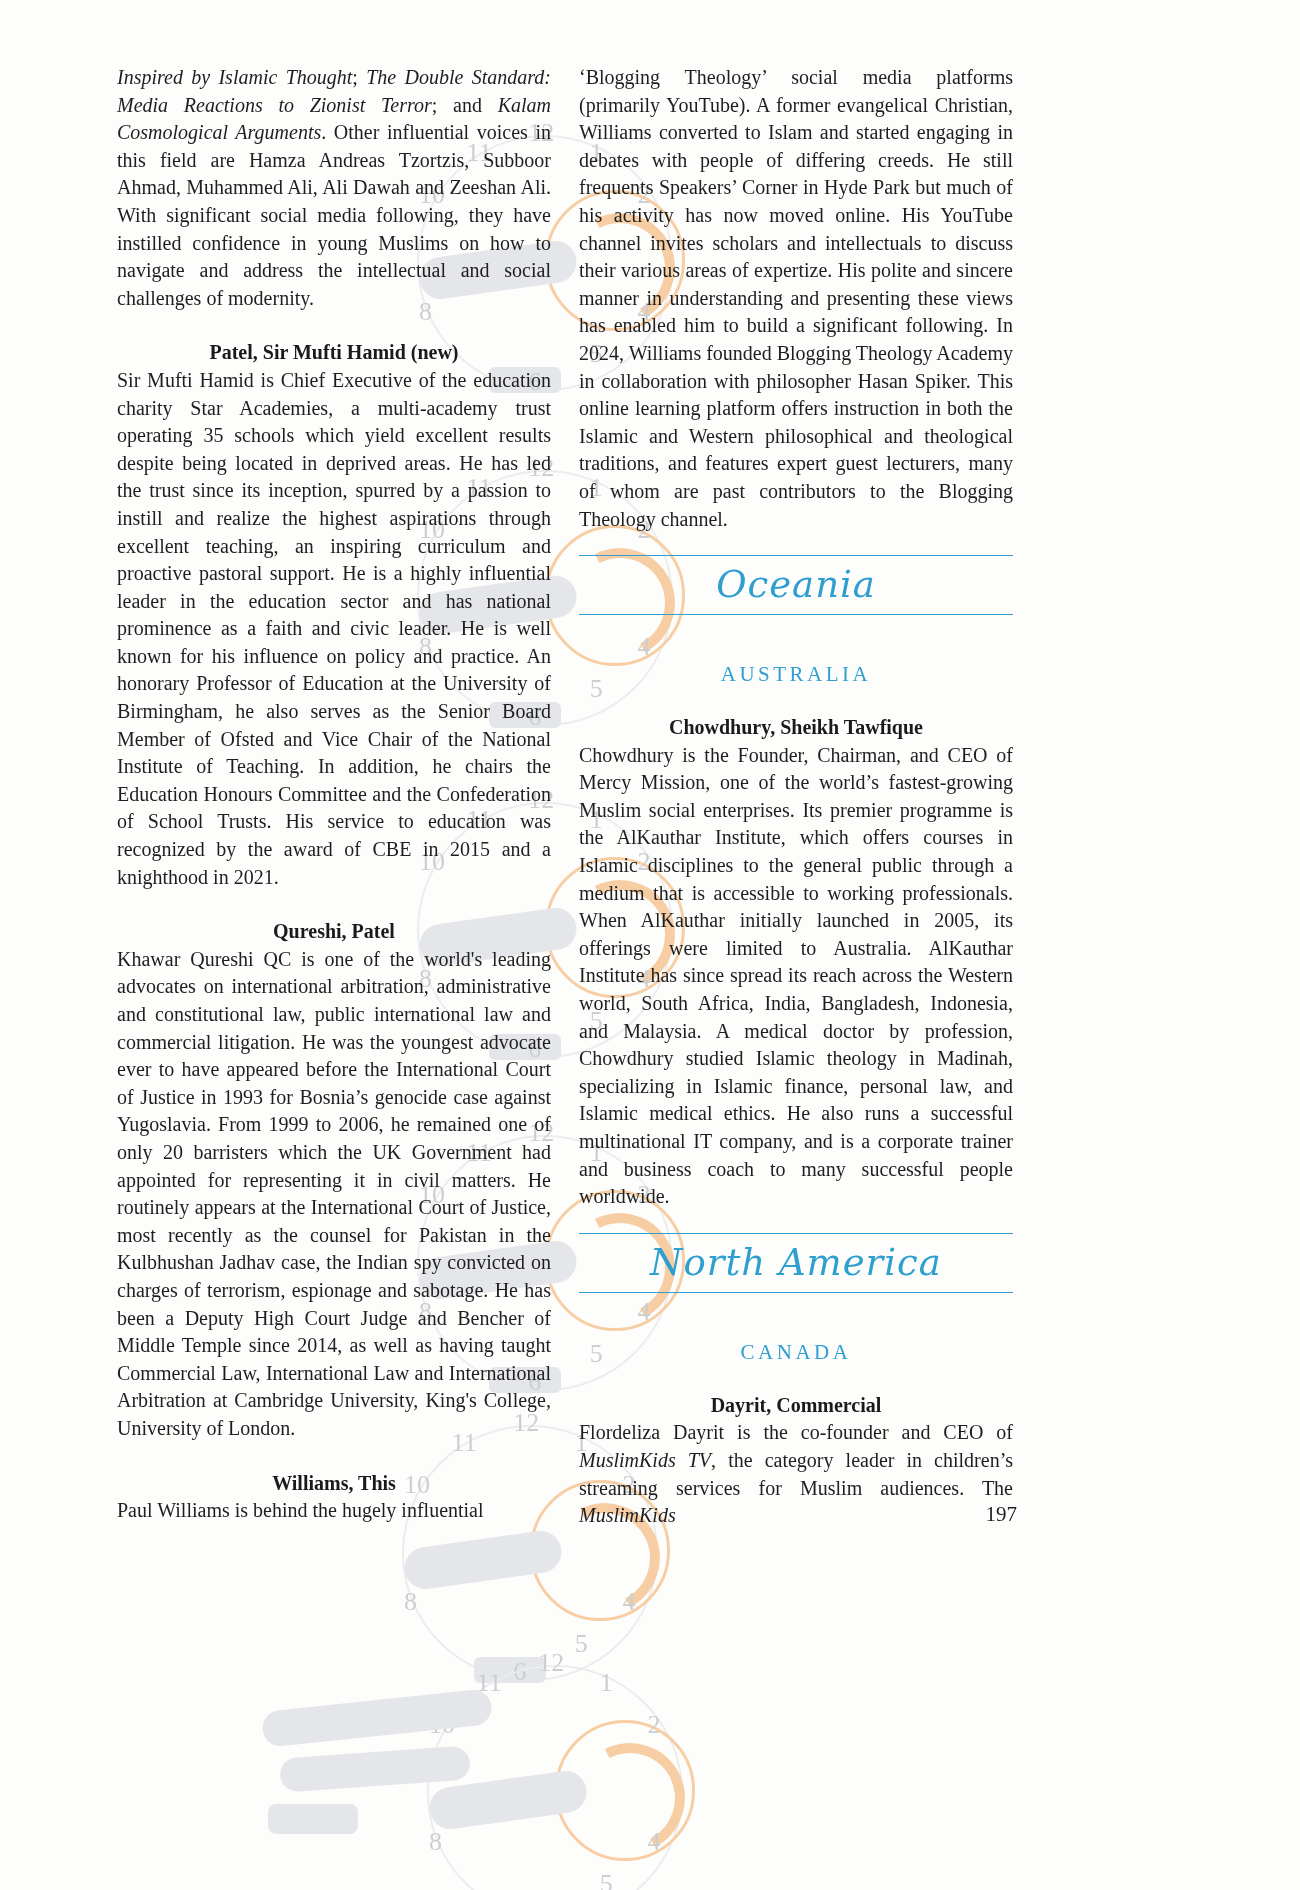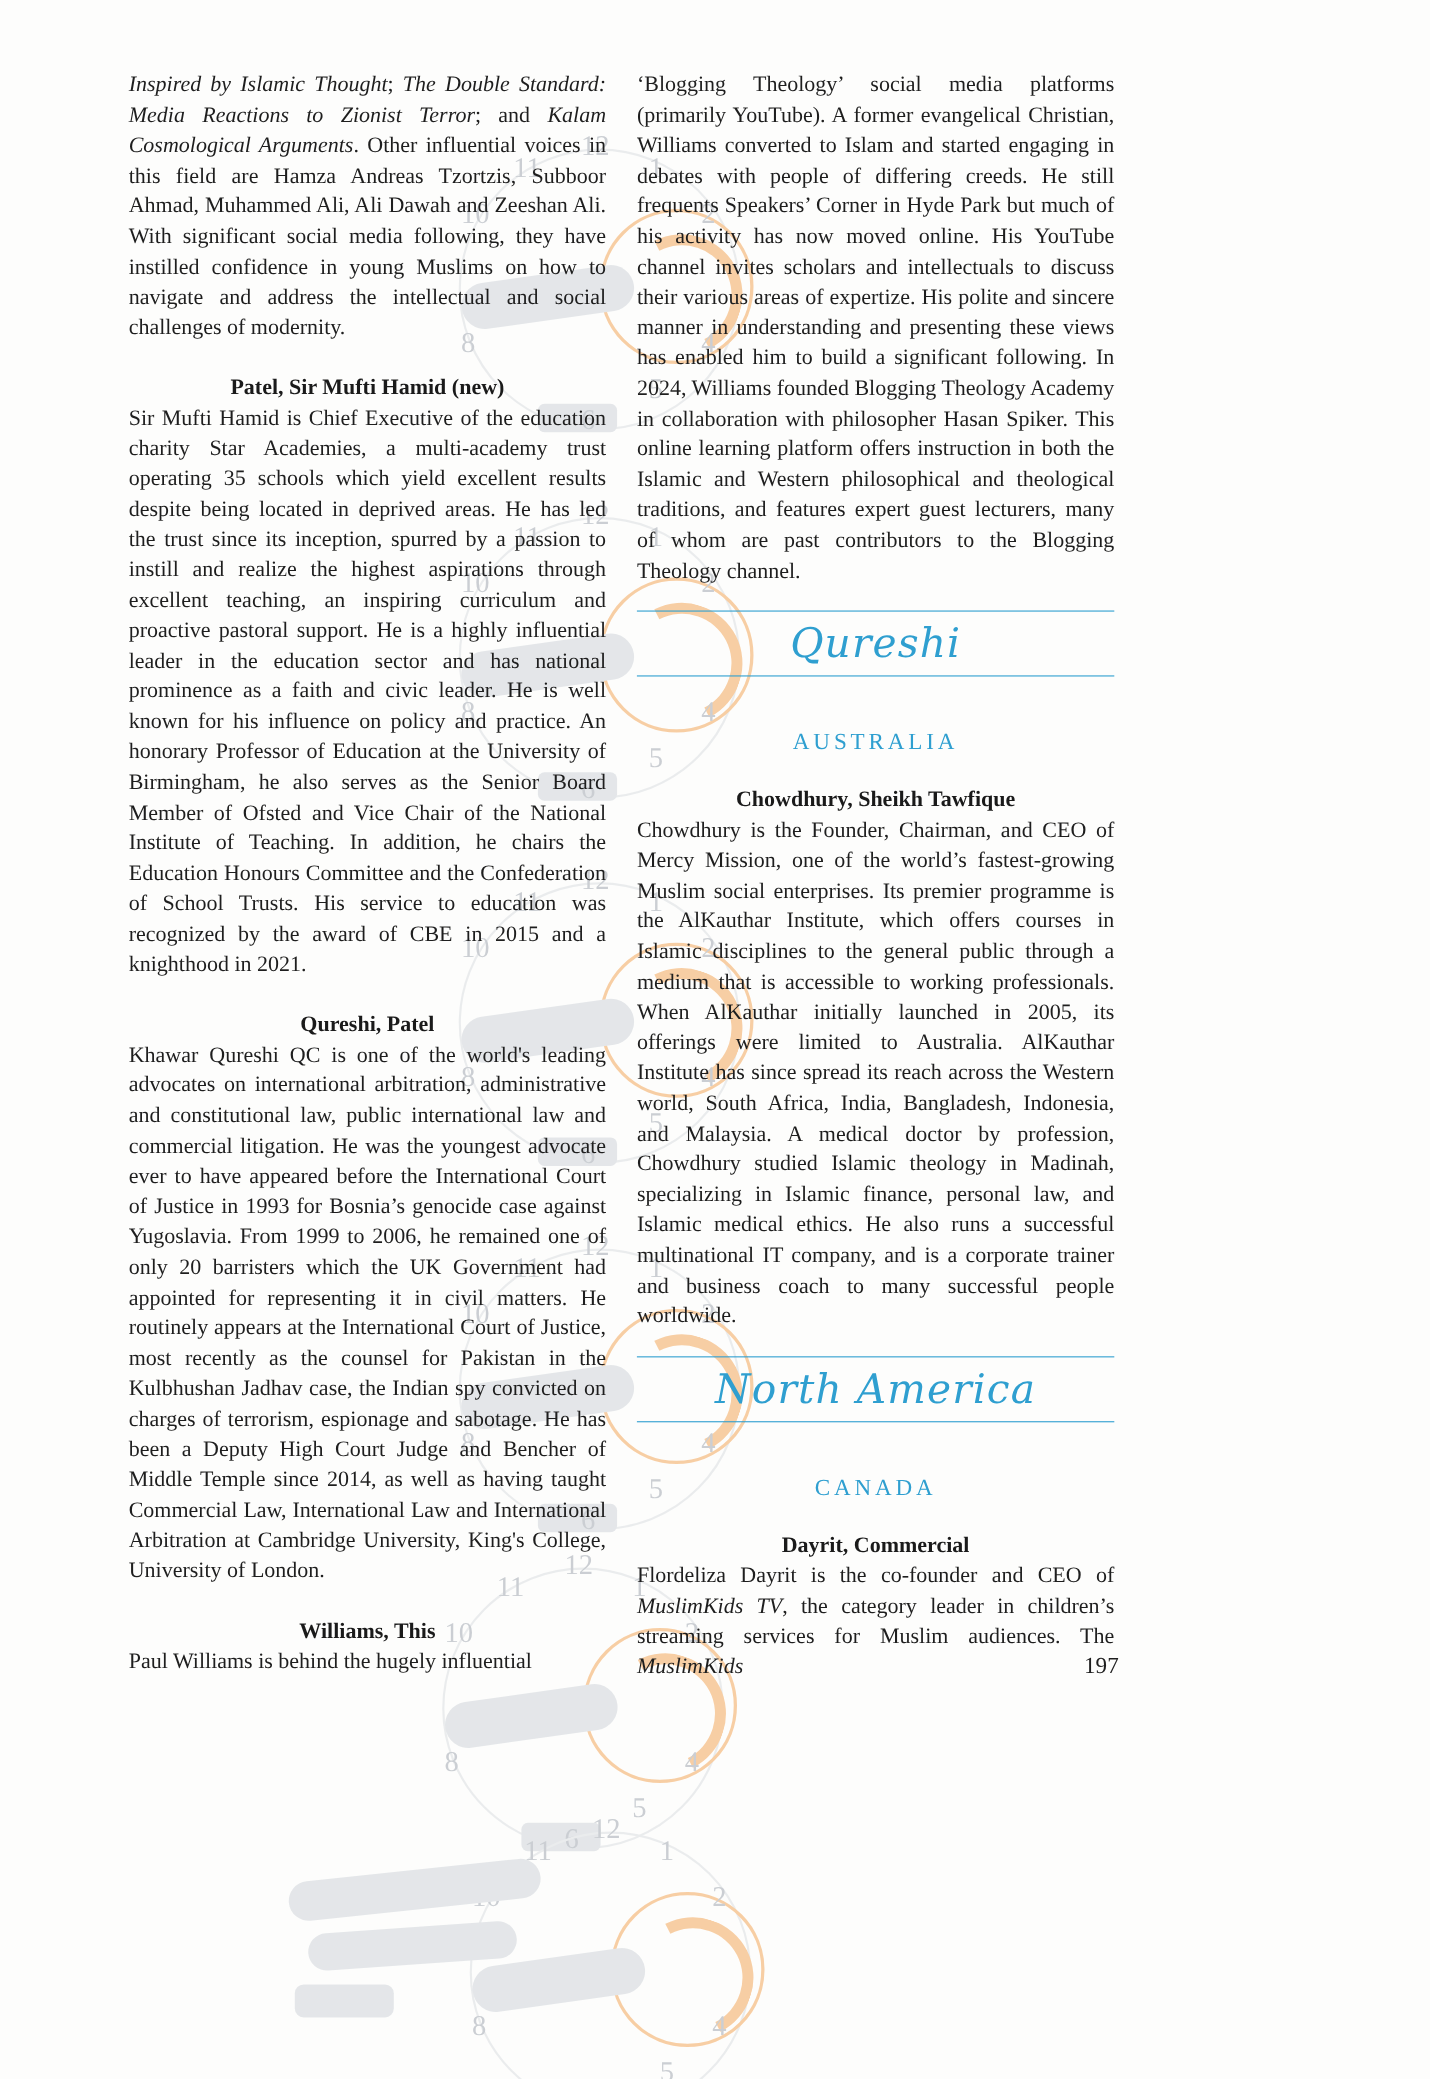--- a/index.html
+++ b/index.html
@@ -283,21 +283,21 @@
     <p class="body-text"><span>Khawar Qureshi QC is one of the world's leading advocates on international arbitration, administrative and constitutional law, public international law and commercial litigation. He was the youngest advocate ever to have appeared before the International Court of Justice in 1993 for Bosnia’s genocide case against Yugoslavia. From 1999 to 2006, he remained one of only 20 barristers which the UK Government had appointed for representing it in civil matters. He routinely appears at the International Court of Justice, most recently as the counsel for Pakistan in the Kulbhushan Jadhav case, the Indian spy convicted on charges of terrorism, espionage and sabotage. He has been a Deputy High Court Judge and Bencher of Middle Temple since 2014, as well as having taught Commercial Law, International Law and International Arbitration at Cambridge University, King's College, University of London.</span></p>
 
     <h2 class="entry-heading">Williams, This</h2>
     <p class="body-text"><span>Paul Williams is behind the hugely influential</span></p>
   </main>
 
   <main class="col col-right">
     <p class="body-text"><span>‘Blogging Theology’ social media platforms (primarily YouTube). A former evangelical Christian, Williams converted to Islam and started engaging in debates with people of differing creeds. He still frequents Speakers’ Corner in Hyde Park but much of his activity has now moved online. His YouTube channel invites scholars and intellectuals to discuss their various areas of expertize. His polite and sincere manner in understanding and presenting these views has enabled him to build a significant following. In 2024, Williams founded Blogging Theology Academy in collaboration with philosopher Hasan Spiker. This online learning platform offers instruction in both the Islamic and Western philosophical and theological traditions, and features expert guest lecturers, many of whom are past contributors to the Blogging Theology channel.</span></p>
 
     <div class="region-divider">
-      <div class="region-name">Qureshi</div>
+      <div class="region-name">Oceania</div>
     </div>
     <div class="country-heading">AUSTRALIA</div>
     <h2 class="entry-heading">Chowdhury, Sheikh Tawfique</h2>
     <p class="body-text"><span>Chowdhury is the Founder, Chairman, and CEO of Mercy Mission, one of the world’s fastest-growing Muslim social enterprises. Its premier programme is the AlKauthar Institute, which offers courses in Islamic disciplines to the general public through a medium that is accessible to working professionals. When AlKauthar initially launched in 2005, its offerings were limited to Australia. AlKauthar Institute has since spread its reach across the Western world, South Africa, India, Bangladesh, Indonesia, and Malaysia. A medical doctor by profession, Chowdhury studied Islamic theology in Madinah, specializing in Islamic finance, personal law, and Islamic medical ethics. He also runs a successful multinational IT company, and is a corporate trainer and business coach to many successful people worldwide.</span></p>
 
     <div class="region-divider">
       <div class="region-name">North America</div>
     </div>
     <div class="country-heading">CANADA</div>
     <h2 class="entry-heading">Dayrit, Commercial</h2>

